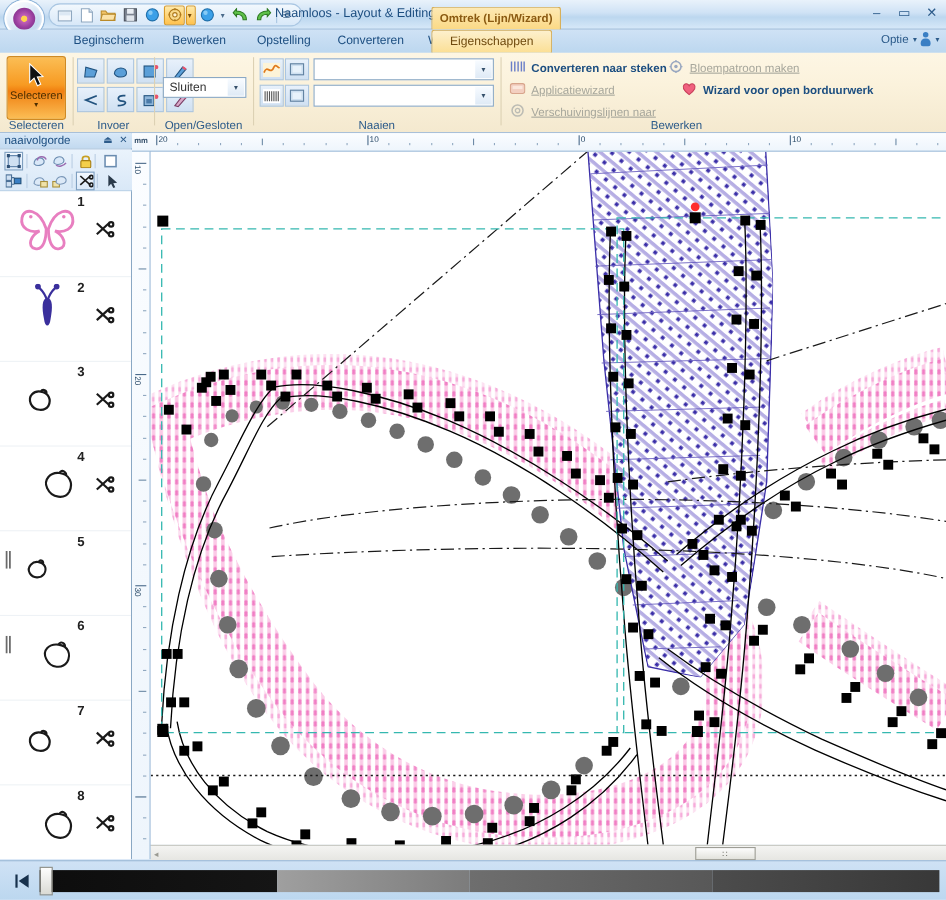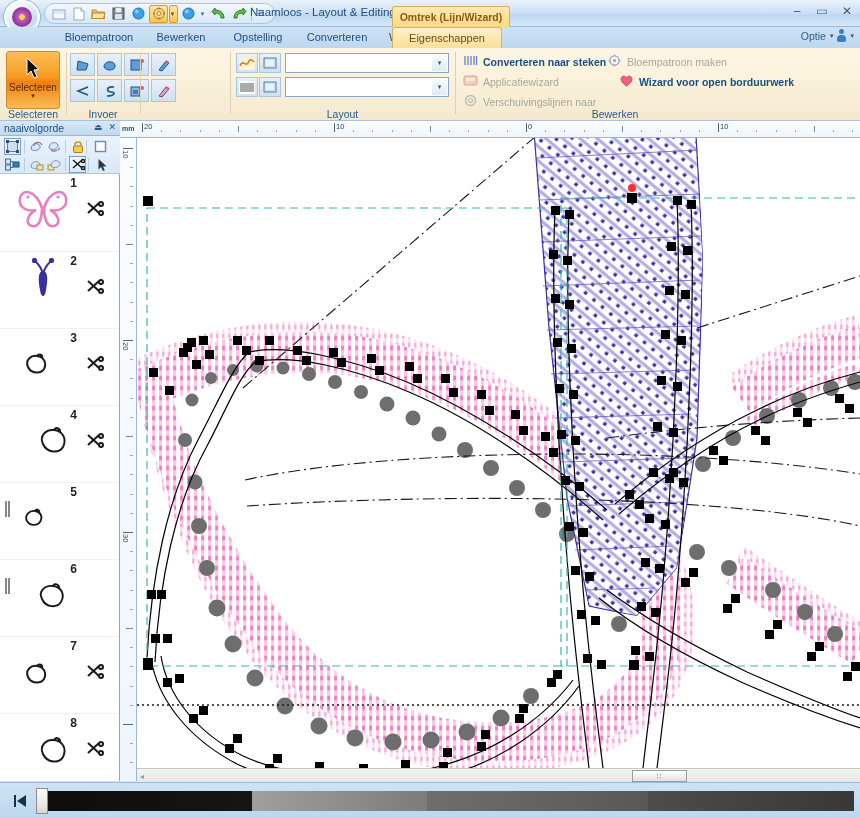--- a/index.html
+++ b/index.html
@@ -143,21 +143,21 @@
     display: flex; align-items: center; justify-content: center;
     color: #35506b; font-size: 7px;
   }
 
   .cmdrow {
     position: absolute; display: flex; align-items: center; gap: 5px;
     font-size: 10.5px; white-space: nowrap;
   }
   .cmdrow .ctext { color: #1c4e80; }
   .cmdrow.bold .ctext { font-weight: bold; }
-  .cmdrow.dim .ctext { color: #a7a79c; }
+  .cmdrow.dim .ctext { color: #a7a79c; text-decoration: underline; }
 
   
   .sidebar {
     position: absolute; left: 0; top: 121px; width: 120px; height: 660px;
     background: #ffffff; border-right: 1px solid #8aa8c4;
   }
   .sb-title {
     position: absolute; left: 0; top: 0; width: 120px; height: 15px;
     background: linear-gradient(to bottom, #d7e8f8, #c2d9ef);
     border-bottom: 1px solid #9ab8d6;
@@ -342,21 +342,21 @@
     <div class="ctx-tab">Omtrek (Lijn/Wizard)</div>
 
     <div class="wbtns">
       <div class="wbtn">–</div>
       <div class="wbtn">▭</div>
       <div class="wbtn">✕</div>
     </div>
   </div>
 
   <div class="tabbar">
-    <div class="tab" style="left:55px;width:88px">Bloempatroon</div>
+    <div class="tab" style="left:55px;width:88px">Beginscherm</div>
     <div class="tab" style="left:145px;width:72px">Bewerken</div>
     <div class="tab" style="left:219px;width:78px">Opstelling</div>
     <div class="tab" style="left:299px;width:76px">Converteren</div>
     <div class="tab" style="left:377px;width:74px">Weergave</div>
     <div class="tab selected" style="left:392px;width:110px">Eigenschappen</div>
 
     <div class="optie">
       <span>Optie</span>
       <span style="font-size:7px">▾</span>
       <span class="person-icon"></span>
@@ -423,20 +423,27 @@
       <div class="iconcell" style="left:85px;top:31px">
         <svg width="16" height="14">
             <path d="M3 12 L10 3 L13 5 L6 13 Z" fill="#d8a8c8" stroke="#7a3f66"></path>
             <path d="M10 3 L13 5" stroke="#e8536b" stroke-width="2"></path>
           </svg>
       </div>
       <div class="glabel">Invoer</div>
     </div>
     <div class="gsep" style="left:140px"></div>
 
+    <div class="rgroup" style="left:140px;width:90px">
+      <div class="combo" style="left:8px;top:22px;width:76px;height:19px">
+        <span>Sluiten</span>
+        <span class="cbtn">▾</span>
+      </div>
+      <div class="glabel">Open/Gesloten</div>
+    </div>
     <div class="gsep" style="left:230px"></div>
 
     <div class="rgroup" style="left:230px;width:225px">
       <div class="iconcell" style="left:6px;top:5px;width:22px;height:20px">
         <svg width="16" height="13">
             <rect width="16" height="13" fill="#fdf4d8"></rect>
             <path d="M1 9 C4 1 7 12 10 4 C12 0 14 6 15 4" fill="none" stroke="#e07a1c" stroke-width="1.6"></path>
           </svg>
       </div>
       <div class="iconcell" style="left:29px;top:5px;width:22px;height:20px">
@@ -466,21 +473,21 @@
       <div class="iconcell" style="left:29px;top:29px;width:22px;height:20px">
         <svg width="14" height="12">
             <rect x="1" y="1" width="12" height="10" fill="#cddff0" stroke="#5e7f9f"></rect>
             <rect x="3" y="3" width="8" height="6" fill="#e8f2fb"></rect>
           </svg>
       </div>
       <div class="combo" style="left:55px;top:29px;width:164px;height:20px">
         <span></span>
         <span class="cbtn">▾</span>
       </div>
-      <div class="glabel">Layout</div>
+      <div class="glabel">Naaien</div>
     </div>
     <div class="gsep" style="left:455px"></div>
 
     <div class="rgroup" style="left:455px;width:320px">
       <div class="cmdrow bold" style="left:8px;top:6px">
         <span>
           <svg width="15" height="13">
               <g stroke="#6b7fc8" stroke-width="1.3" fill="none">
                 <path d="M2 2 L2 11"></path>
                 <path d="M5 2 L5 11"></path>

